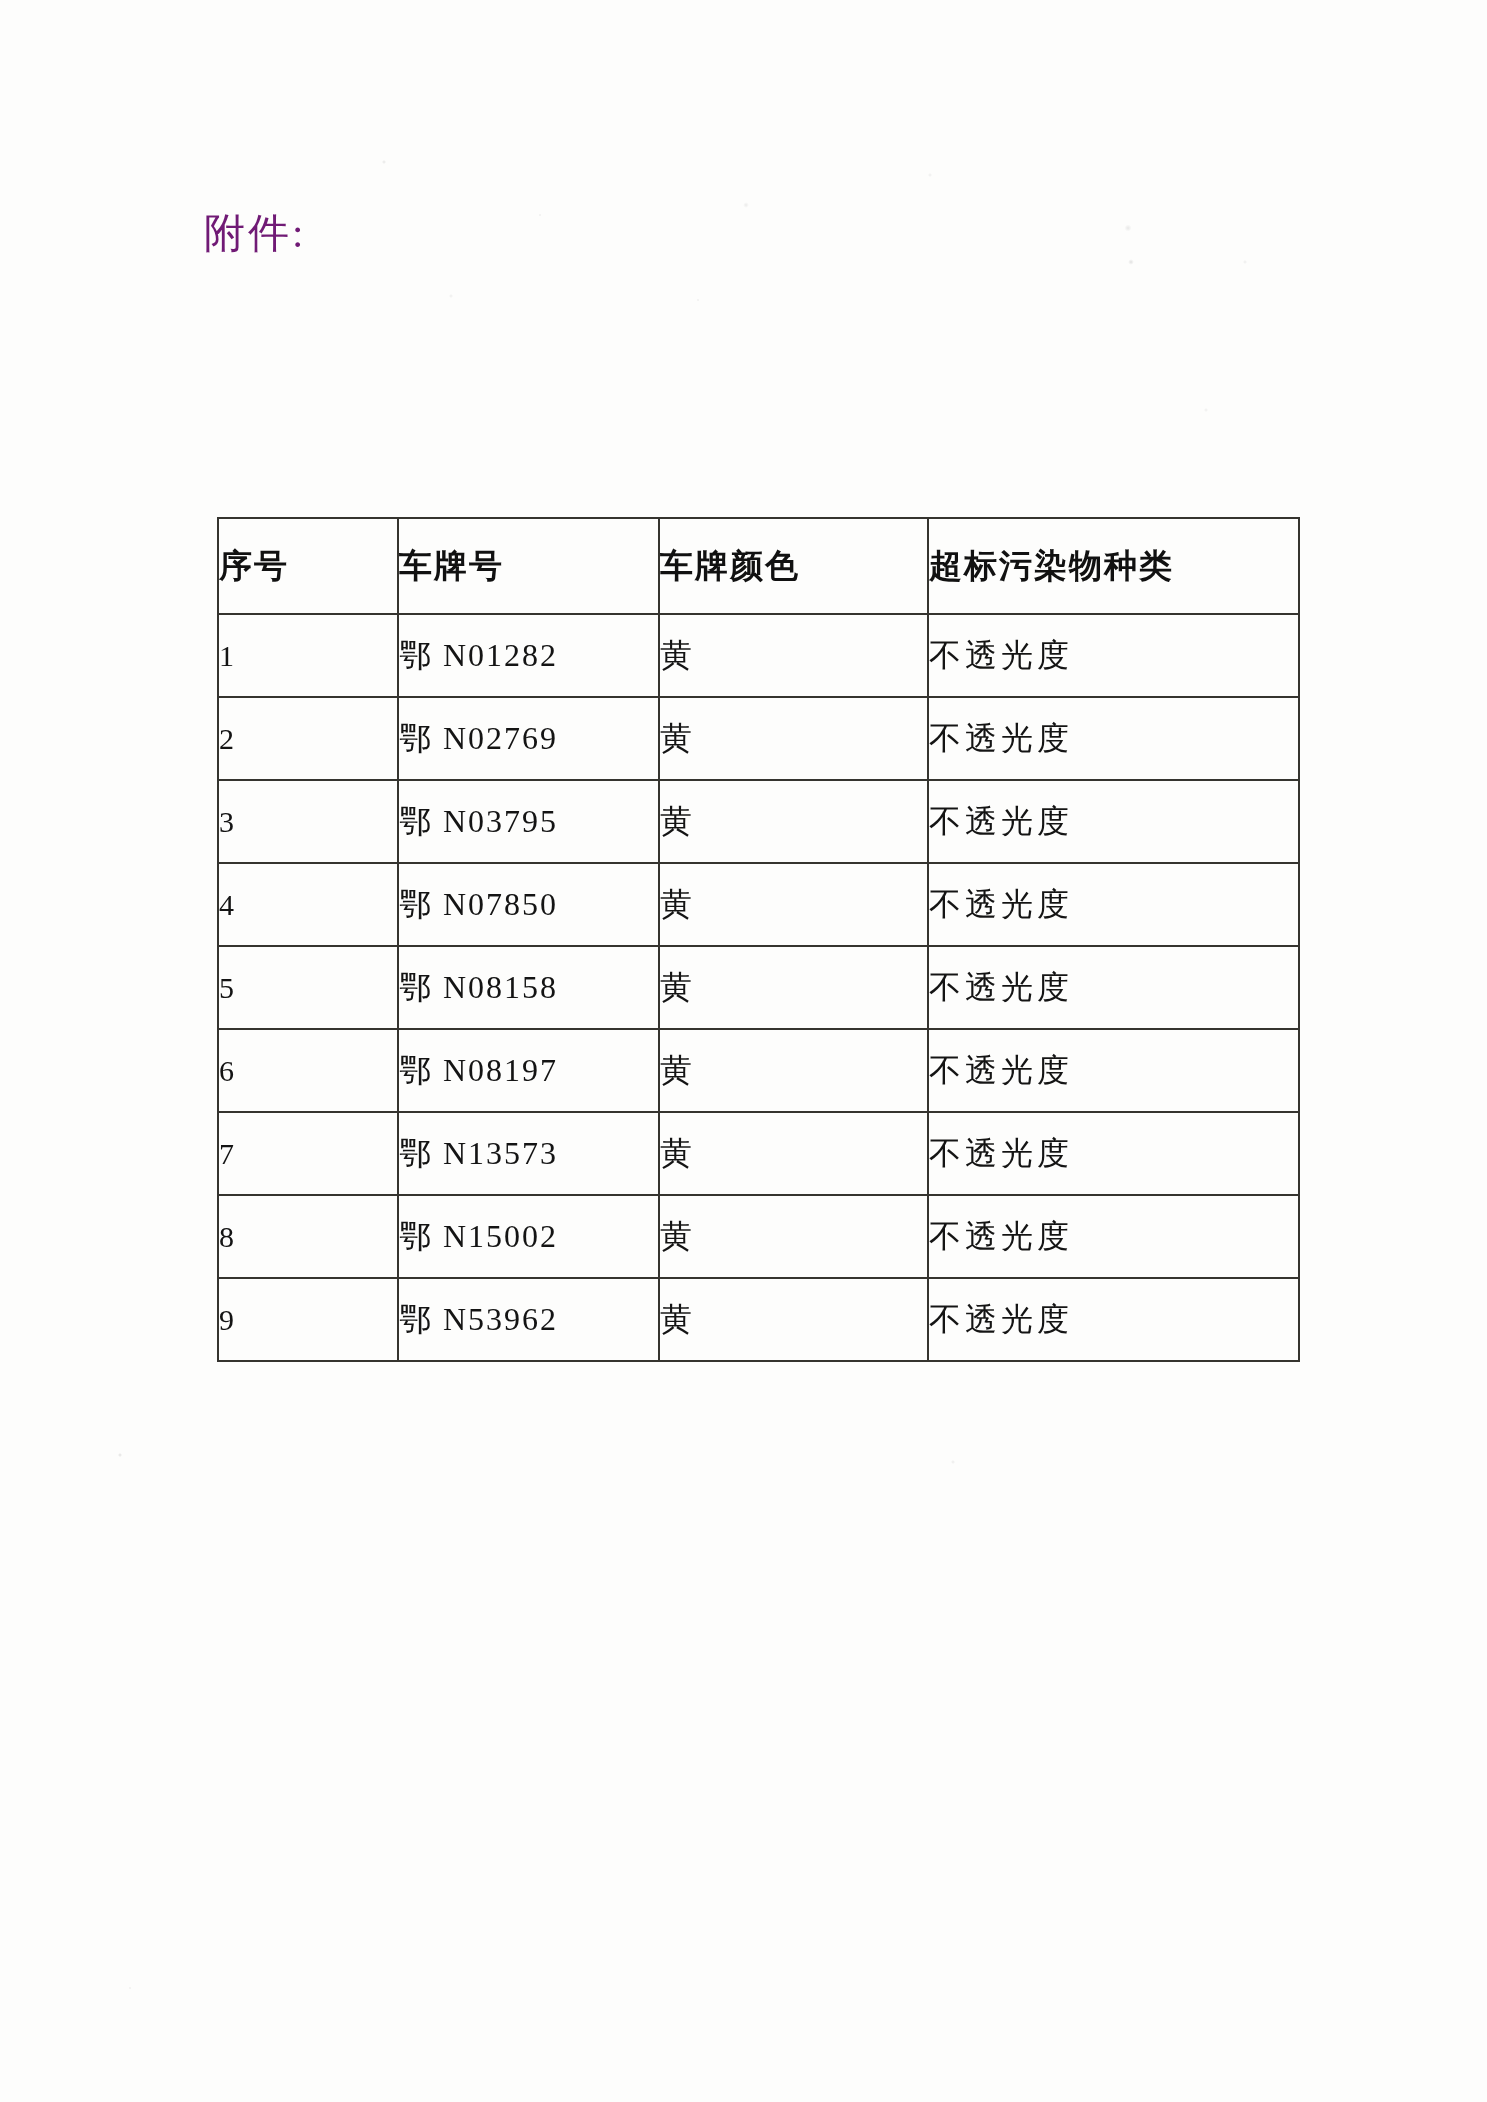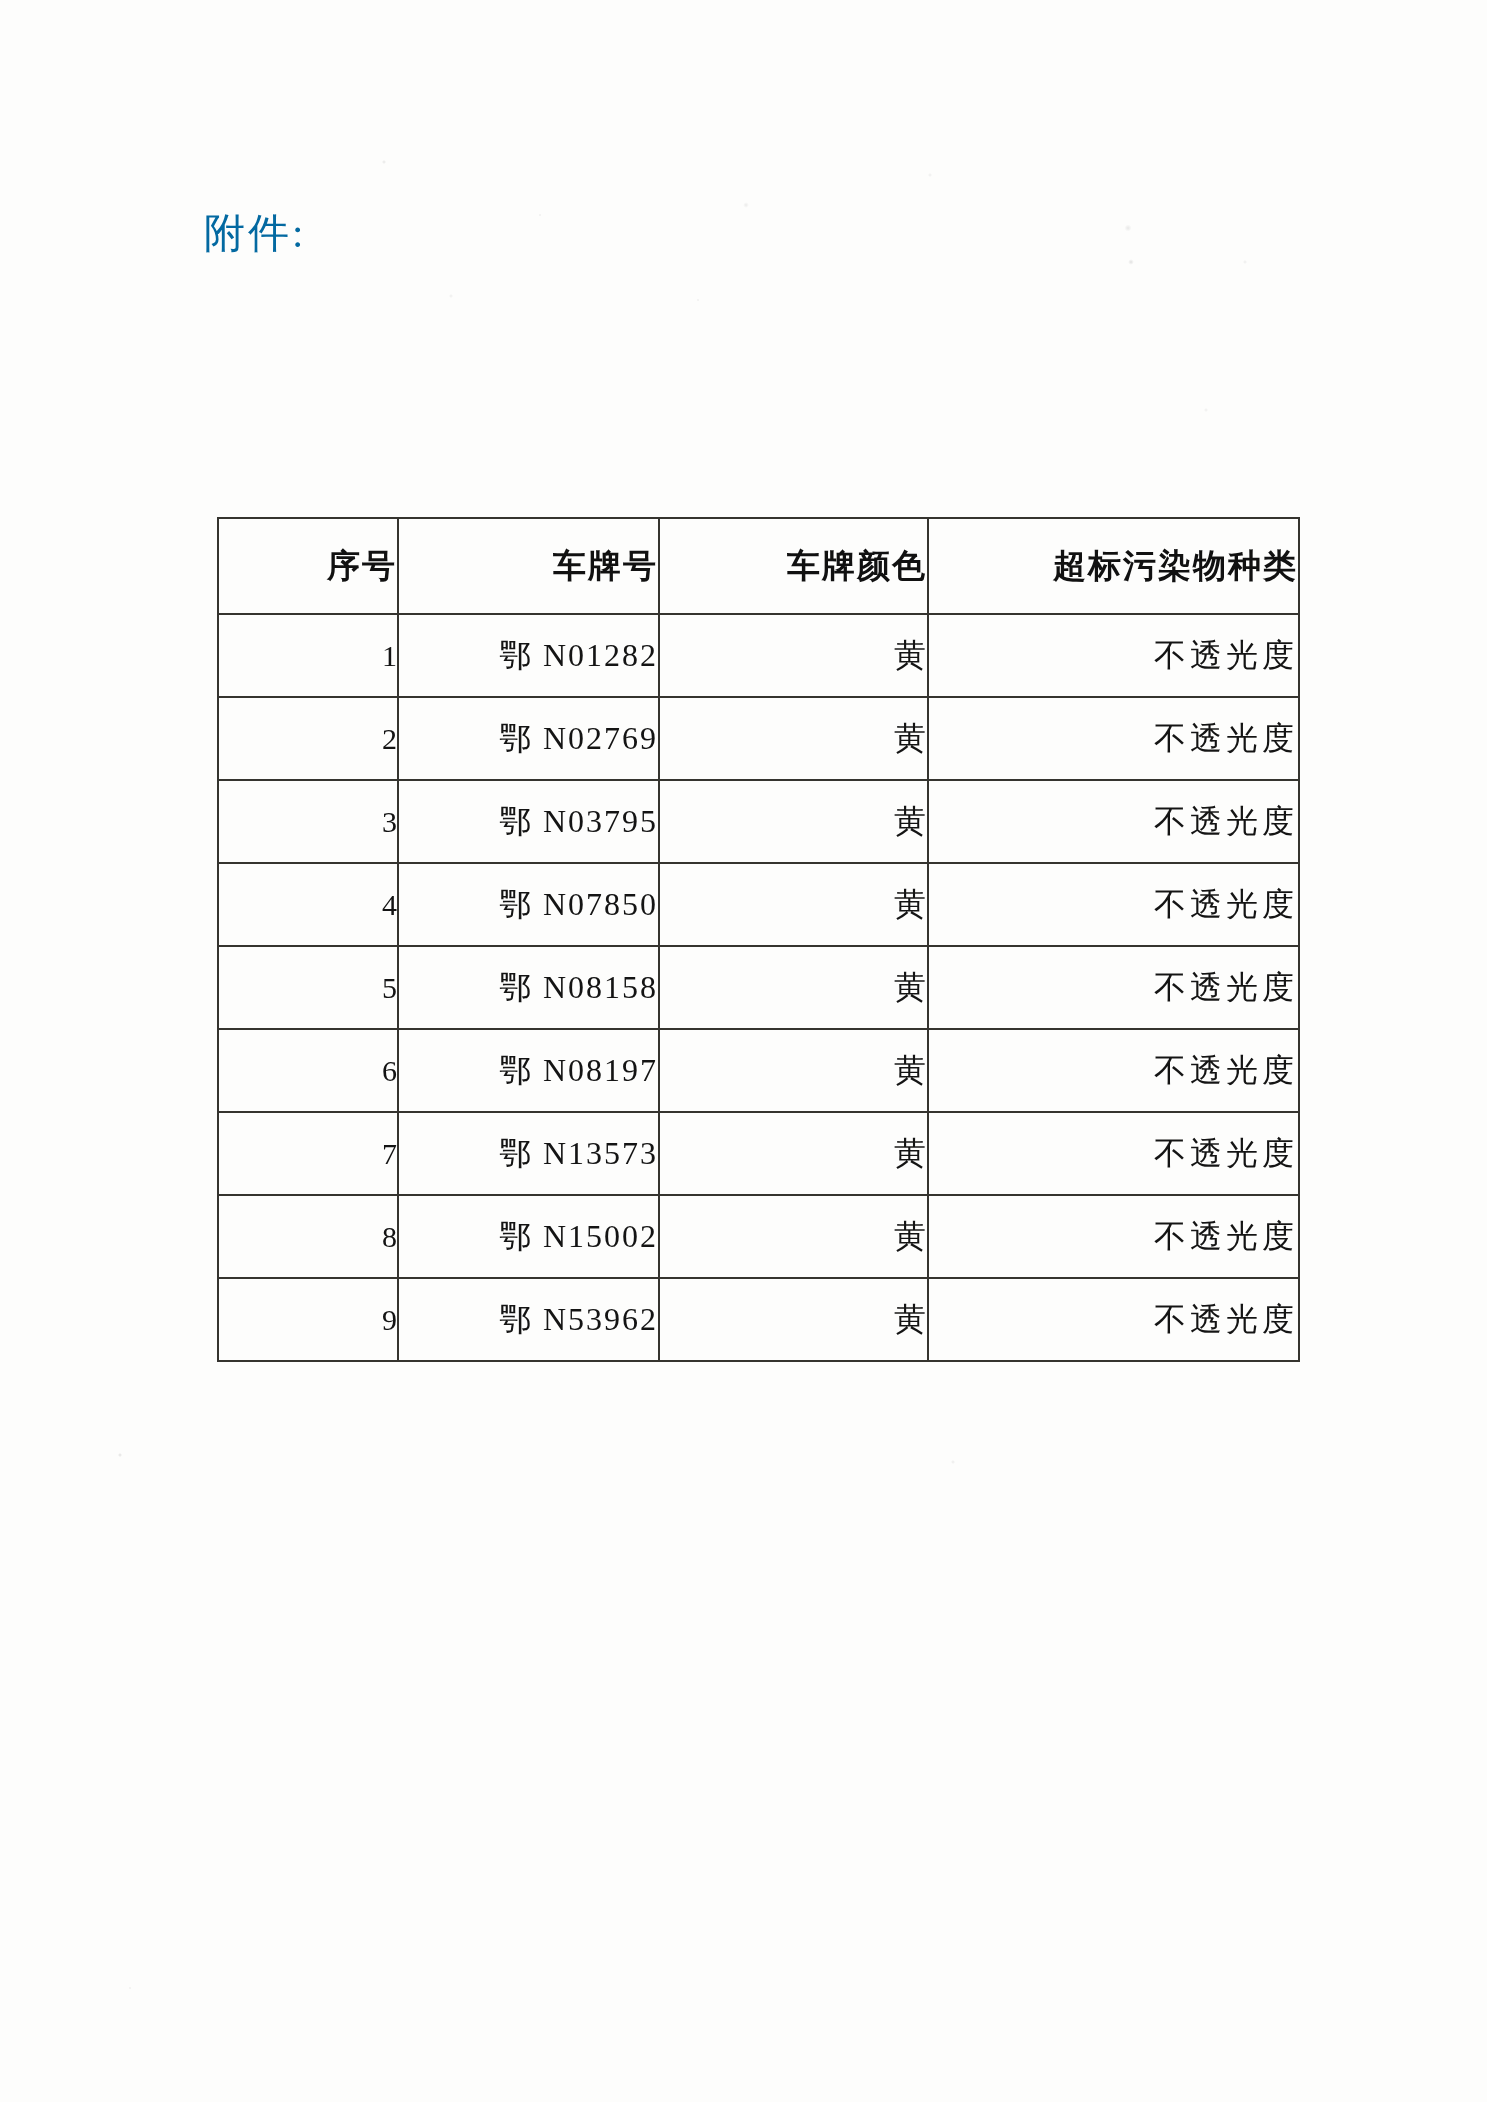--- a/index.html
+++ b/index.html
@@ -36,21 +36,21 @@
       radial-gradient(circle 3px at 953px 1462px, rgba(120,120,120,.14), transparent 70%),
       radial-gradient(circle 2px at 130px 1988px, rgba(120,120,120,.14), transparent 70%);
     pointer-events: none;
   }
   .attachment-label {
     position: absolute;
     left: 204px;
     top: 206px;
     font-size: 41px;
     letter-spacing: 3px;
-    color: #0369a1;
+    color: #701a75;
   }
   .doc-title {
     position: absolute;
     left: 217px;
     top: 368px;
     width: 1081px;
     text-align: center;
     font-family: "Liberation Sans", "DejaVu Sans", sans-serif;
     font-weight: 700;
     font-size: 44px;
@@ -65,21 +65,21 @@
     width: 1081px;
     border-collapse: collapse;
     table-layout: fixed;
   }
   .vehicle-table col.c1 { width: 180px; }
   .vehicle-table col.c2 { width: 261px; }
   .vehicle-table col.c3 { width: 269px; }
   .vehicle-table col.c4 { width: 371px; }
   .vehicle-table th, .vehicle-table td {
     border: 2px solid #35342f;
-    text-align: right;
+    text-align: left;
     vertical-align: middle;
     padding: 0;
     overflow: hidden;
   }
   .vehicle-table th {
     height: 94px;
     font-family: "Liberation Sans", "DejaVu Sans", sans-serif;
     font-weight: 700;
     font-size: 33px;
     letter-spacing: 2px;

